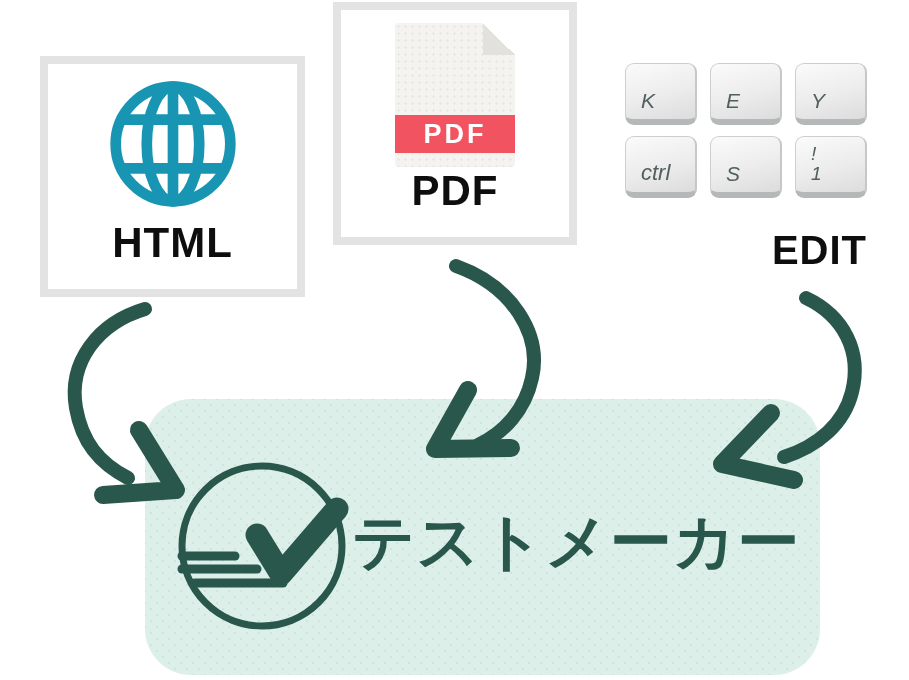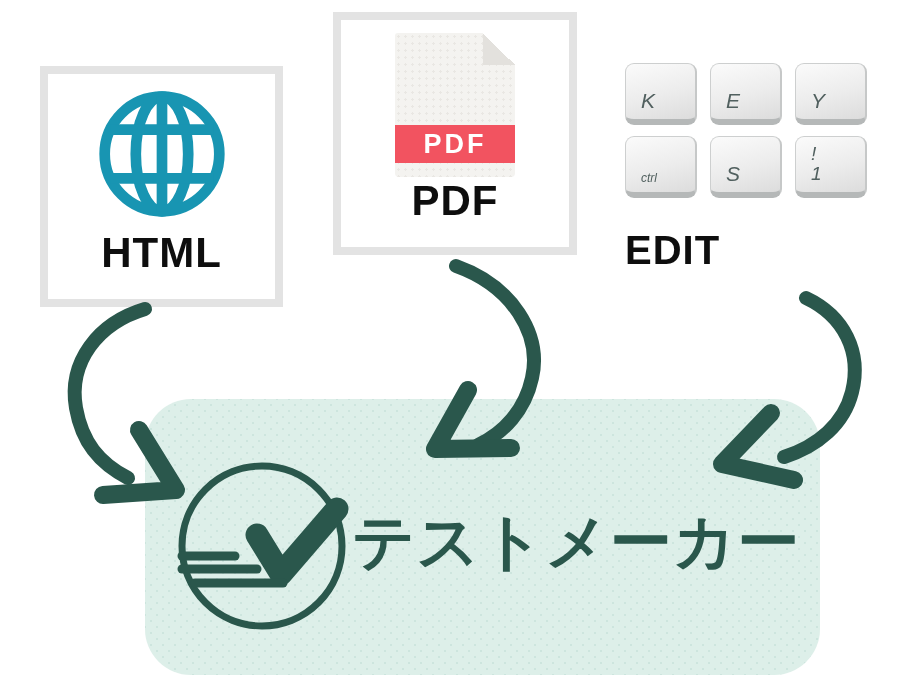--- a/index.html
+++ b/index.html
@@ -3,23 +3,23 @@
 <meta charset="utf-8">
 <style>
   html,body{margin:0;padding:0;background:#fff;}
   .canvas{
     position:relative;width:909px;height:680px;background:#ffffff;
     overflow:hidden;font-family:"Liberation Sans","DejaVu Sans",sans-serif;
   }
   
   .card{
     position:absolute;background:#ffffff;border:8px solid #e3e3e3;
-    box-sizing:border-box;display:flex;flex-direction:column;align-items:center;margin-top:10px;
+    box-sizing:border-box;display:flex;flex-direction:column;align-items:center;
   }
-  .card-html{left:40px;top:56px;width:243px;height:241px;}
+  .card-html{left:40px;top:56px;width:265px;height:241px;}
   .card-pdf{left:333px;top:2px;width:244px;height:243px;}
   .card-label{
     position:absolute;bottom:22px;left:0;right:0;text-align:center;
     font-size:42px;font-weight:bold;color:#0e0e0e;letter-spacing:1px;
   }
   .globe-wrap{margin-top:12px;}
   
   .doc{
     position:absolute;left:54px;top:13px;width:120px;height:144px;
     background:#f4f3f0;border-radius:3px 0 4px 4px;
@@ -42,24 +42,24 @@
     column-gap:13px;row-gap:11px;
   }
   .keycap{
     background:linear-gradient(165deg,#fbfbfb 0%,#ececec 55%,#dcdcdc 100%);
     border:1px solid #cdcfcf;border-bottom:6px solid #b5b8b8;border-right:2px solid #c6c8c8;
     border-radius:9px;box-sizing:content-box;
     display:flex;align-items:flex-end;justify-content:flex-start;
     padding:6px 0 8px 15px;
     color:#51605f;font-style:italic;font-size:21px;line-height:1.0;
   }
-  .keycap .small{font-size:12px;}
+  .keycap .small{font-size:22px;}
   .keycap .stack{display:flex;flex-direction:column;line-height:1.05;font-size:19px;}
   .edit-label{
-    position:absolute;left:0;right:0;top:165px;text-align:left;
+    position:absolute;left:0;right:0;top:165px;text-align:right;
     font-size:40px;font-weight:bold;color:#0e0e0e;letter-spacing:1px;
   }
   
   .mint-panel{
     position:absolute;left:145px;top:399px;width:675px;height:276px;
     background:#ddefe9;border-radius:46px;
     background-image:radial-gradient(#cde5de 1.1px, transparent 1.2px),
                      radial-gradient(#cde5de 1.1px, transparent 1.2px);
     background-size:12px 12px;background-position:0 0,6px 6px;
   }

